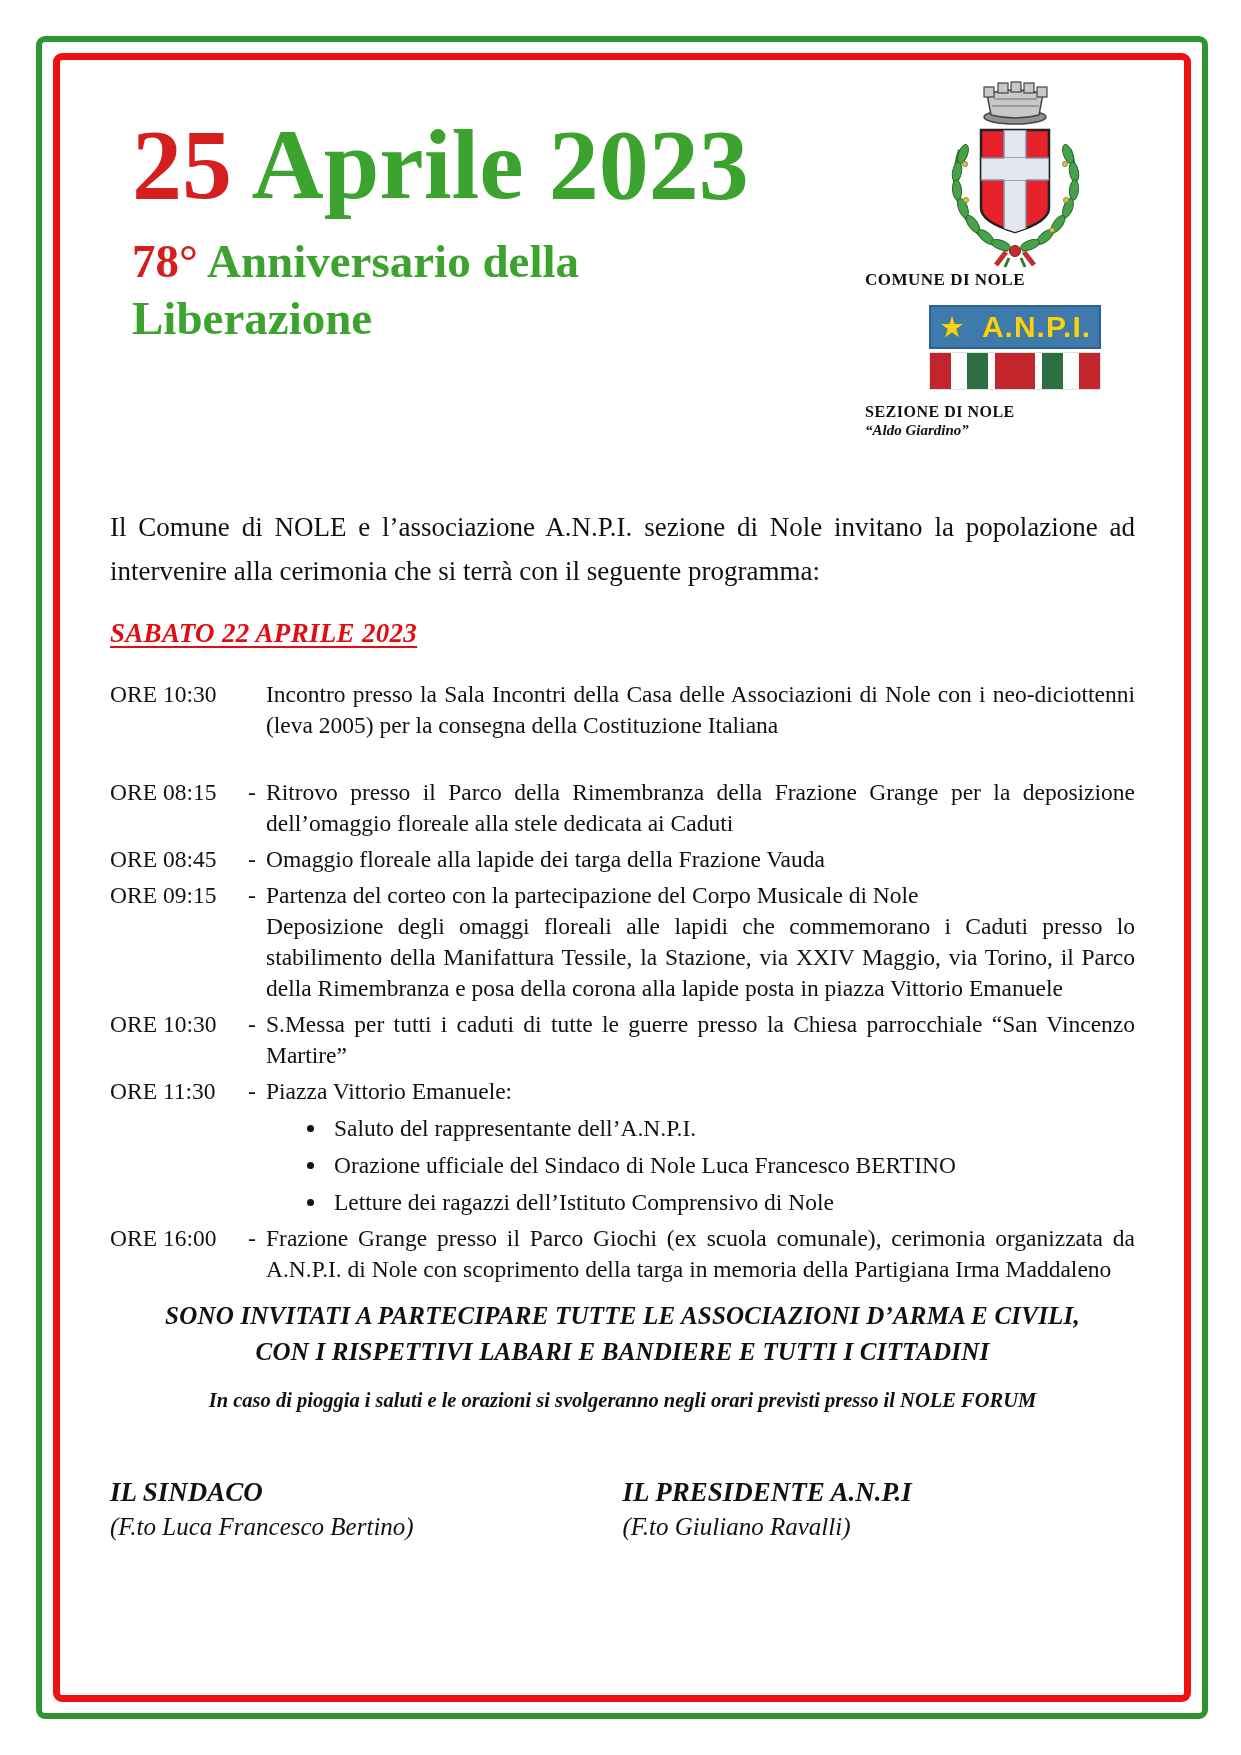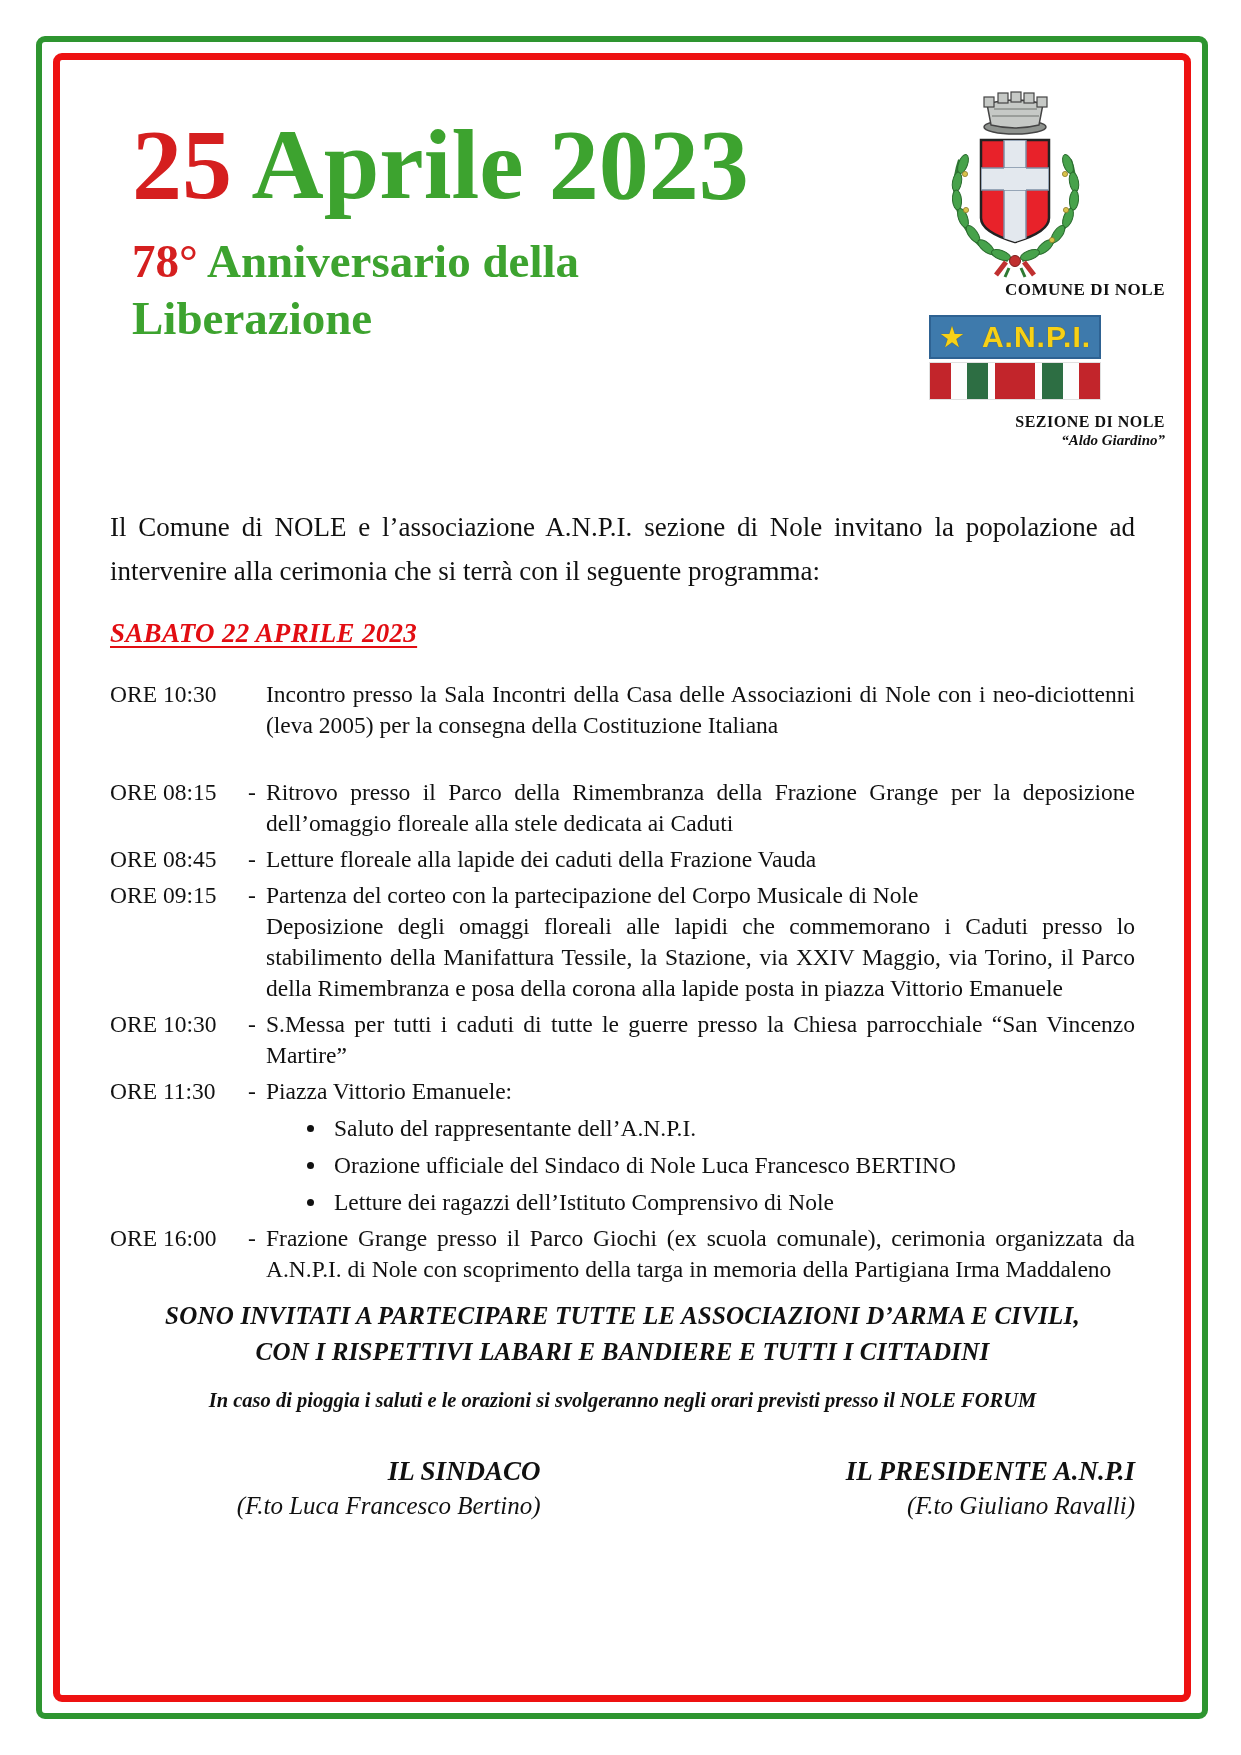--- a/index.html
+++ b/index.html
@@ -27,21 +27,21 @@
 
   
   .header { position:relative; height:432px; }
   .title-block { position:absolute; left:22px; top:52px; }
   .main-title { font-size:100px; line-height:1.05; font-weight:bold; white-space:nowrap; }
   .main-title .t-red { color:#d51f1f; }
   .main-title .t-green { color:#3da32f; }
   .subtitle { margin-top:16px; font-size:47px; line-height:1.22; font-weight:bold; color:#3da32f; }
   .subtitle .t-red { color:#d51f1f; }
 
-  .emblem-block { position:absolute; right:-30px; top:18px; width:300px; text-align:right; }
+  .emblem-block { position:absolute; right:-30px; top:8px; width:300px; text-align:left; }
   .crest-svg { display:block; margin:0 auto; }
   .comune-caption { margin-top:2px; font-size:17px; font-weight:bold; letter-spacing:.5px; }
   .anpi-box { width:172px; margin:15px auto 0; }
   .anpi-blue {
     height:44px; background:#3e7aac; border:2px solid #2e6292;
     display:flex; align-items:center; justify-content:center; gap:5px;
   }
   .anpi-star { color:#f7d117; font-size:29px; line-height:1;
     font-family:"DejaVu Sans", sans-serif; text-shadow:0 0 1px #6b5a00; }
   .anpi-text { font-family:"Liberation Sans", sans-serif; font-weight:bold; font-size:30px;
@@ -76,21 +76,21 @@
   .invitation {
     margin:13px auto 0; max-width:960px; text-align:center;
     font-size:25px; line-height:36px; font-weight:bold; font-style:italic; letter-spacing:.2px;
   }
   .rain-notice {
     margin-top:16px; text-align:center;
     font-size:20.5px; line-height:28px; font-weight:bold; font-style:italic;
   }
 
   .signatures { margin-top:42px; display:flex; justify-content:space-between; }
-  .sig { text-align:right; }
+  .sig { text-align:left;margin-top:21px; }
   .sig-left { width:42%; } .sig-right { width:50%; }
   .sig-role { font-size:27px; font-weight:bold; font-style:italic; }
   .sig-name { margin-top:5px; font-size:25px; font-style:italic; }
 </style>
 </head>
 <body>
 
 <div class="page">
   <div class="frame-green"></div>
   <div class="frame-red"></div>
@@ -207,21 +207,21 @@
       <span class="ev-dash">-</span>
       <div class="ev-body">
         <p>Ritrovo presso il Parco della Rimembranza della Frazione Grange per la deposizione dell’omaggio floreale alla stele dedicata ai Caduti</p>
       </div>
     </div>
 
     <div class="event ev-gap">
       <span class="ev-time">ORE 08:45</span>
       <span class="ev-dash">-</span>
       <div class="ev-body">
-        <p>Letture floreale alla lapide dei caduti della Frazione Vauda</p>
+        <p>Omaggio floreale alla lapide dei targa della Frazione Vauda</p>
       </div>
     </div>
 
     <div class="event ev-gap">
       <span class="ev-time">ORE 09:15</span>
       <span class="ev-dash">-</span>
       <div class="ev-body">
         <p>Partenza del corteo con la partecipazione del Corpo Musicale di Nole</p>
         <p>Deposizione degli omaggi floreali alle lapidi che commemorano i Caduti presso lo stabilimento della Manifattura Tessile, la Stazione, via XXIV Maggio, via Torino, il Parco della Rimembranza e posa della corona alla lapide posta in piazza Vittorio Emanuele</p>
       </div>

